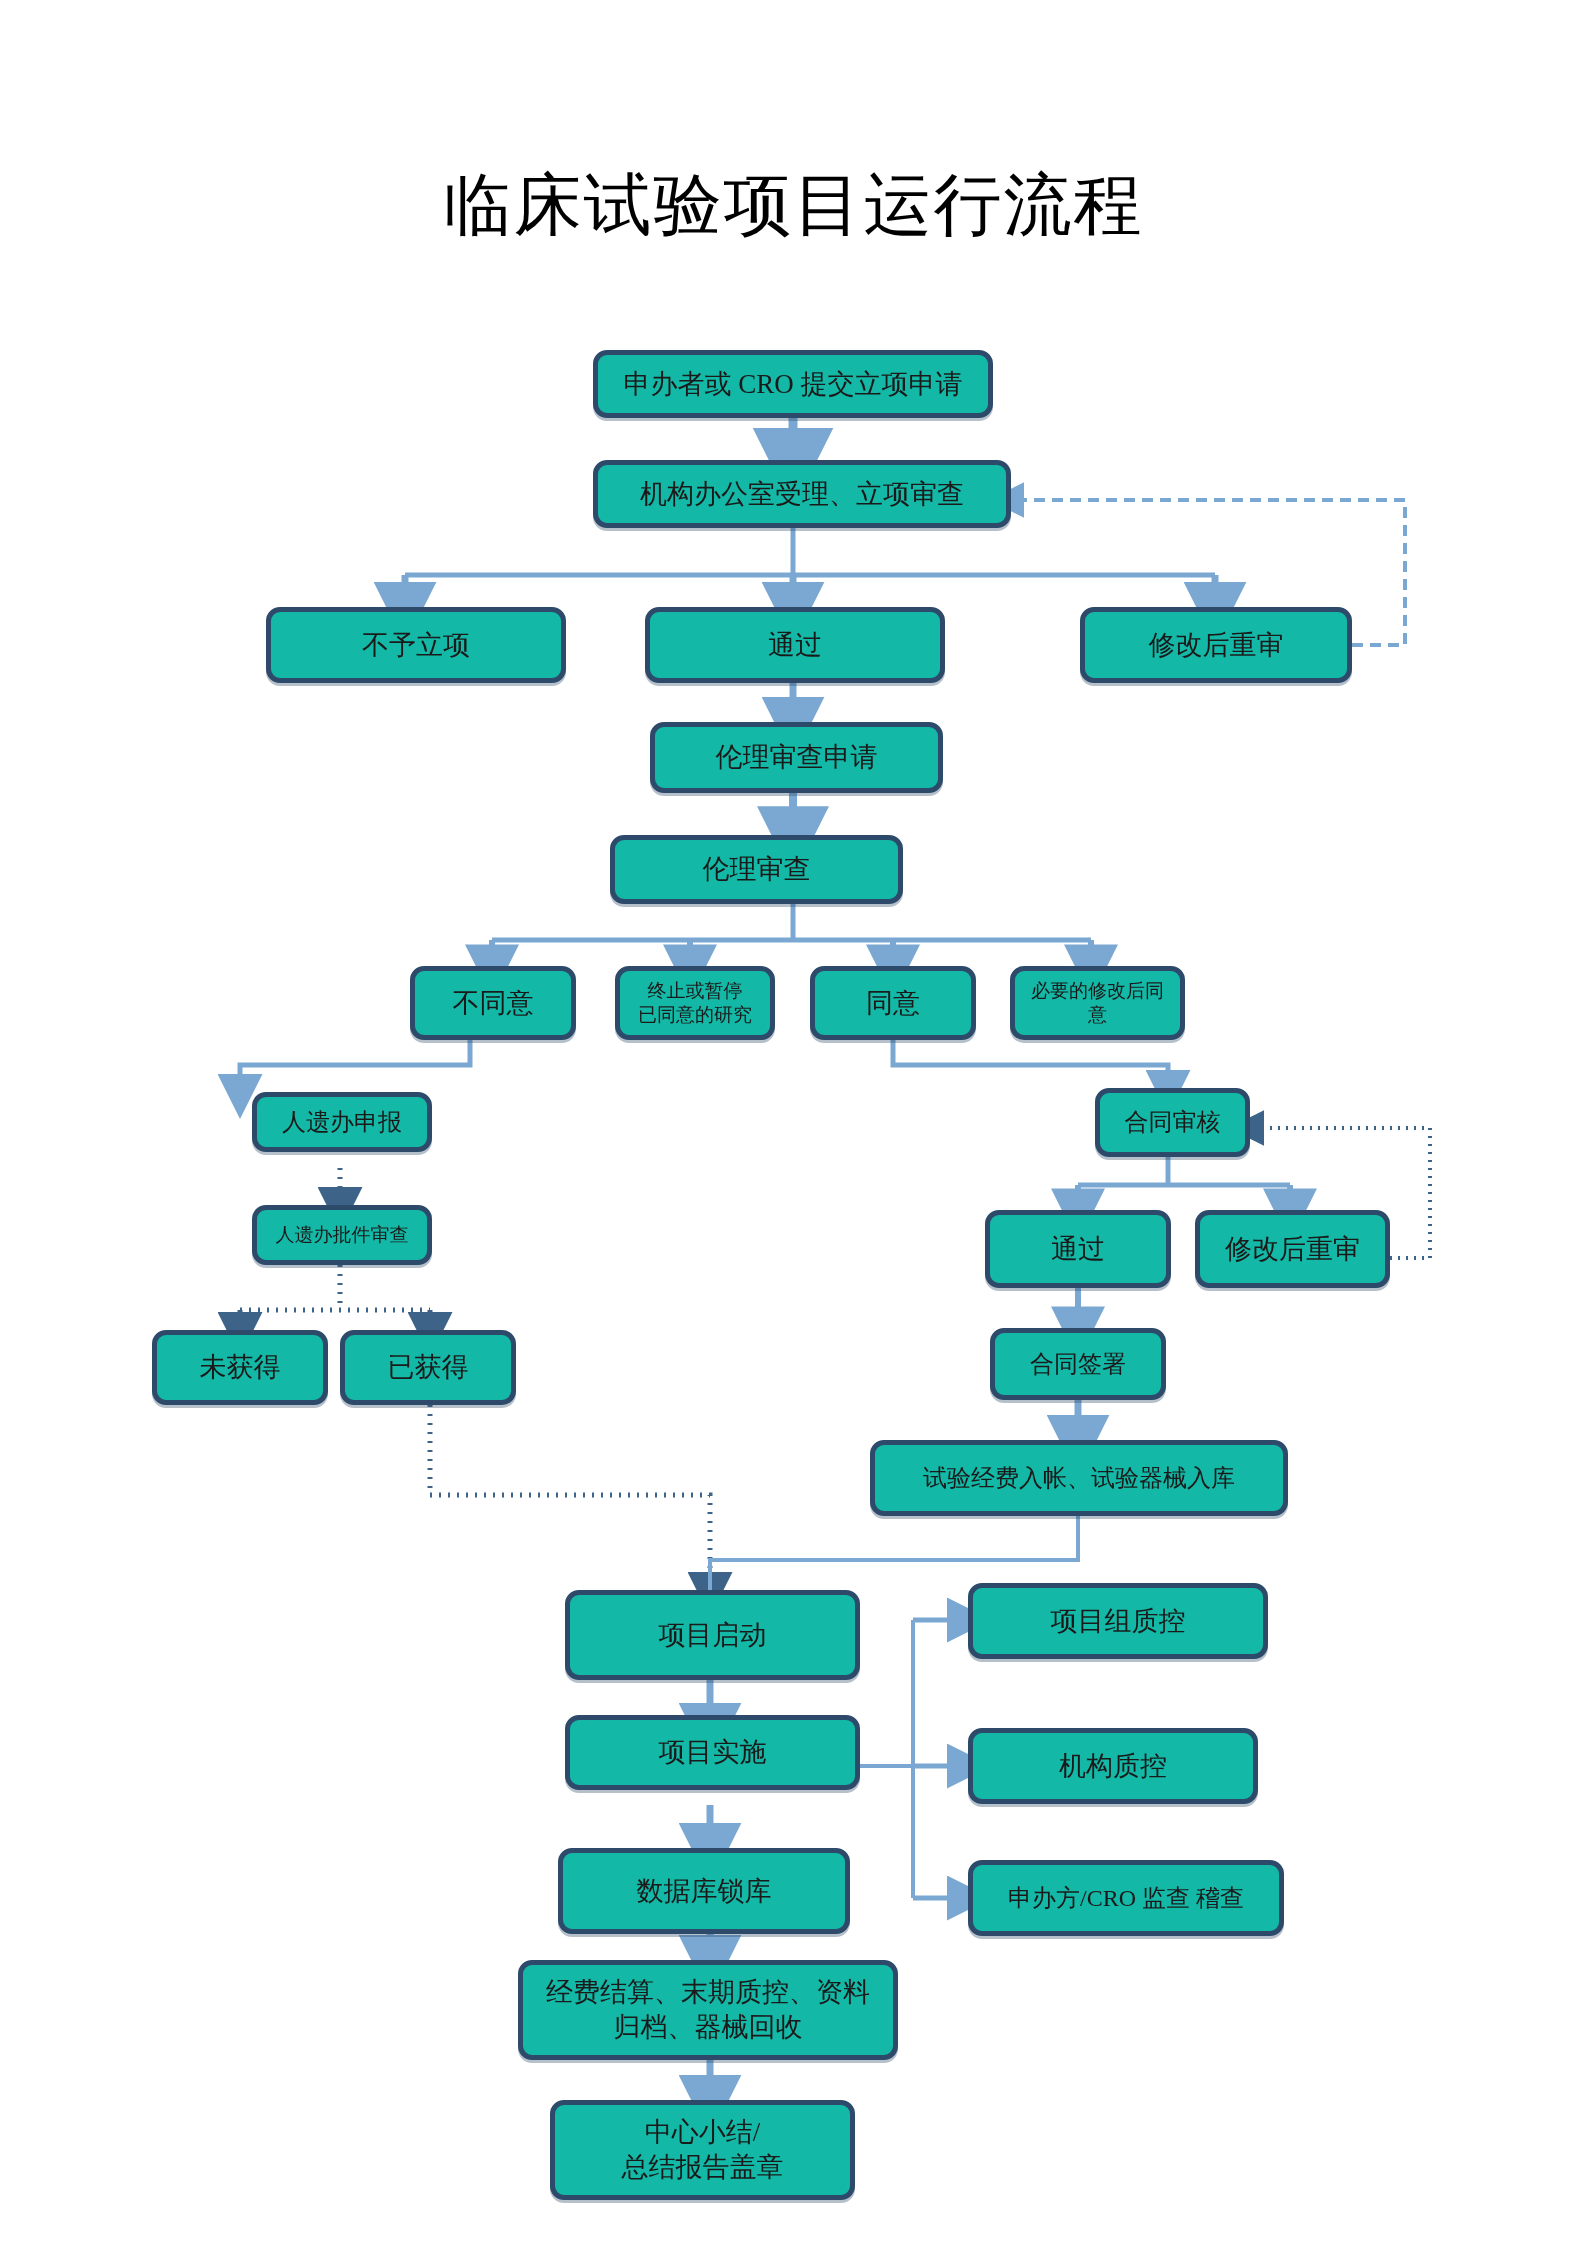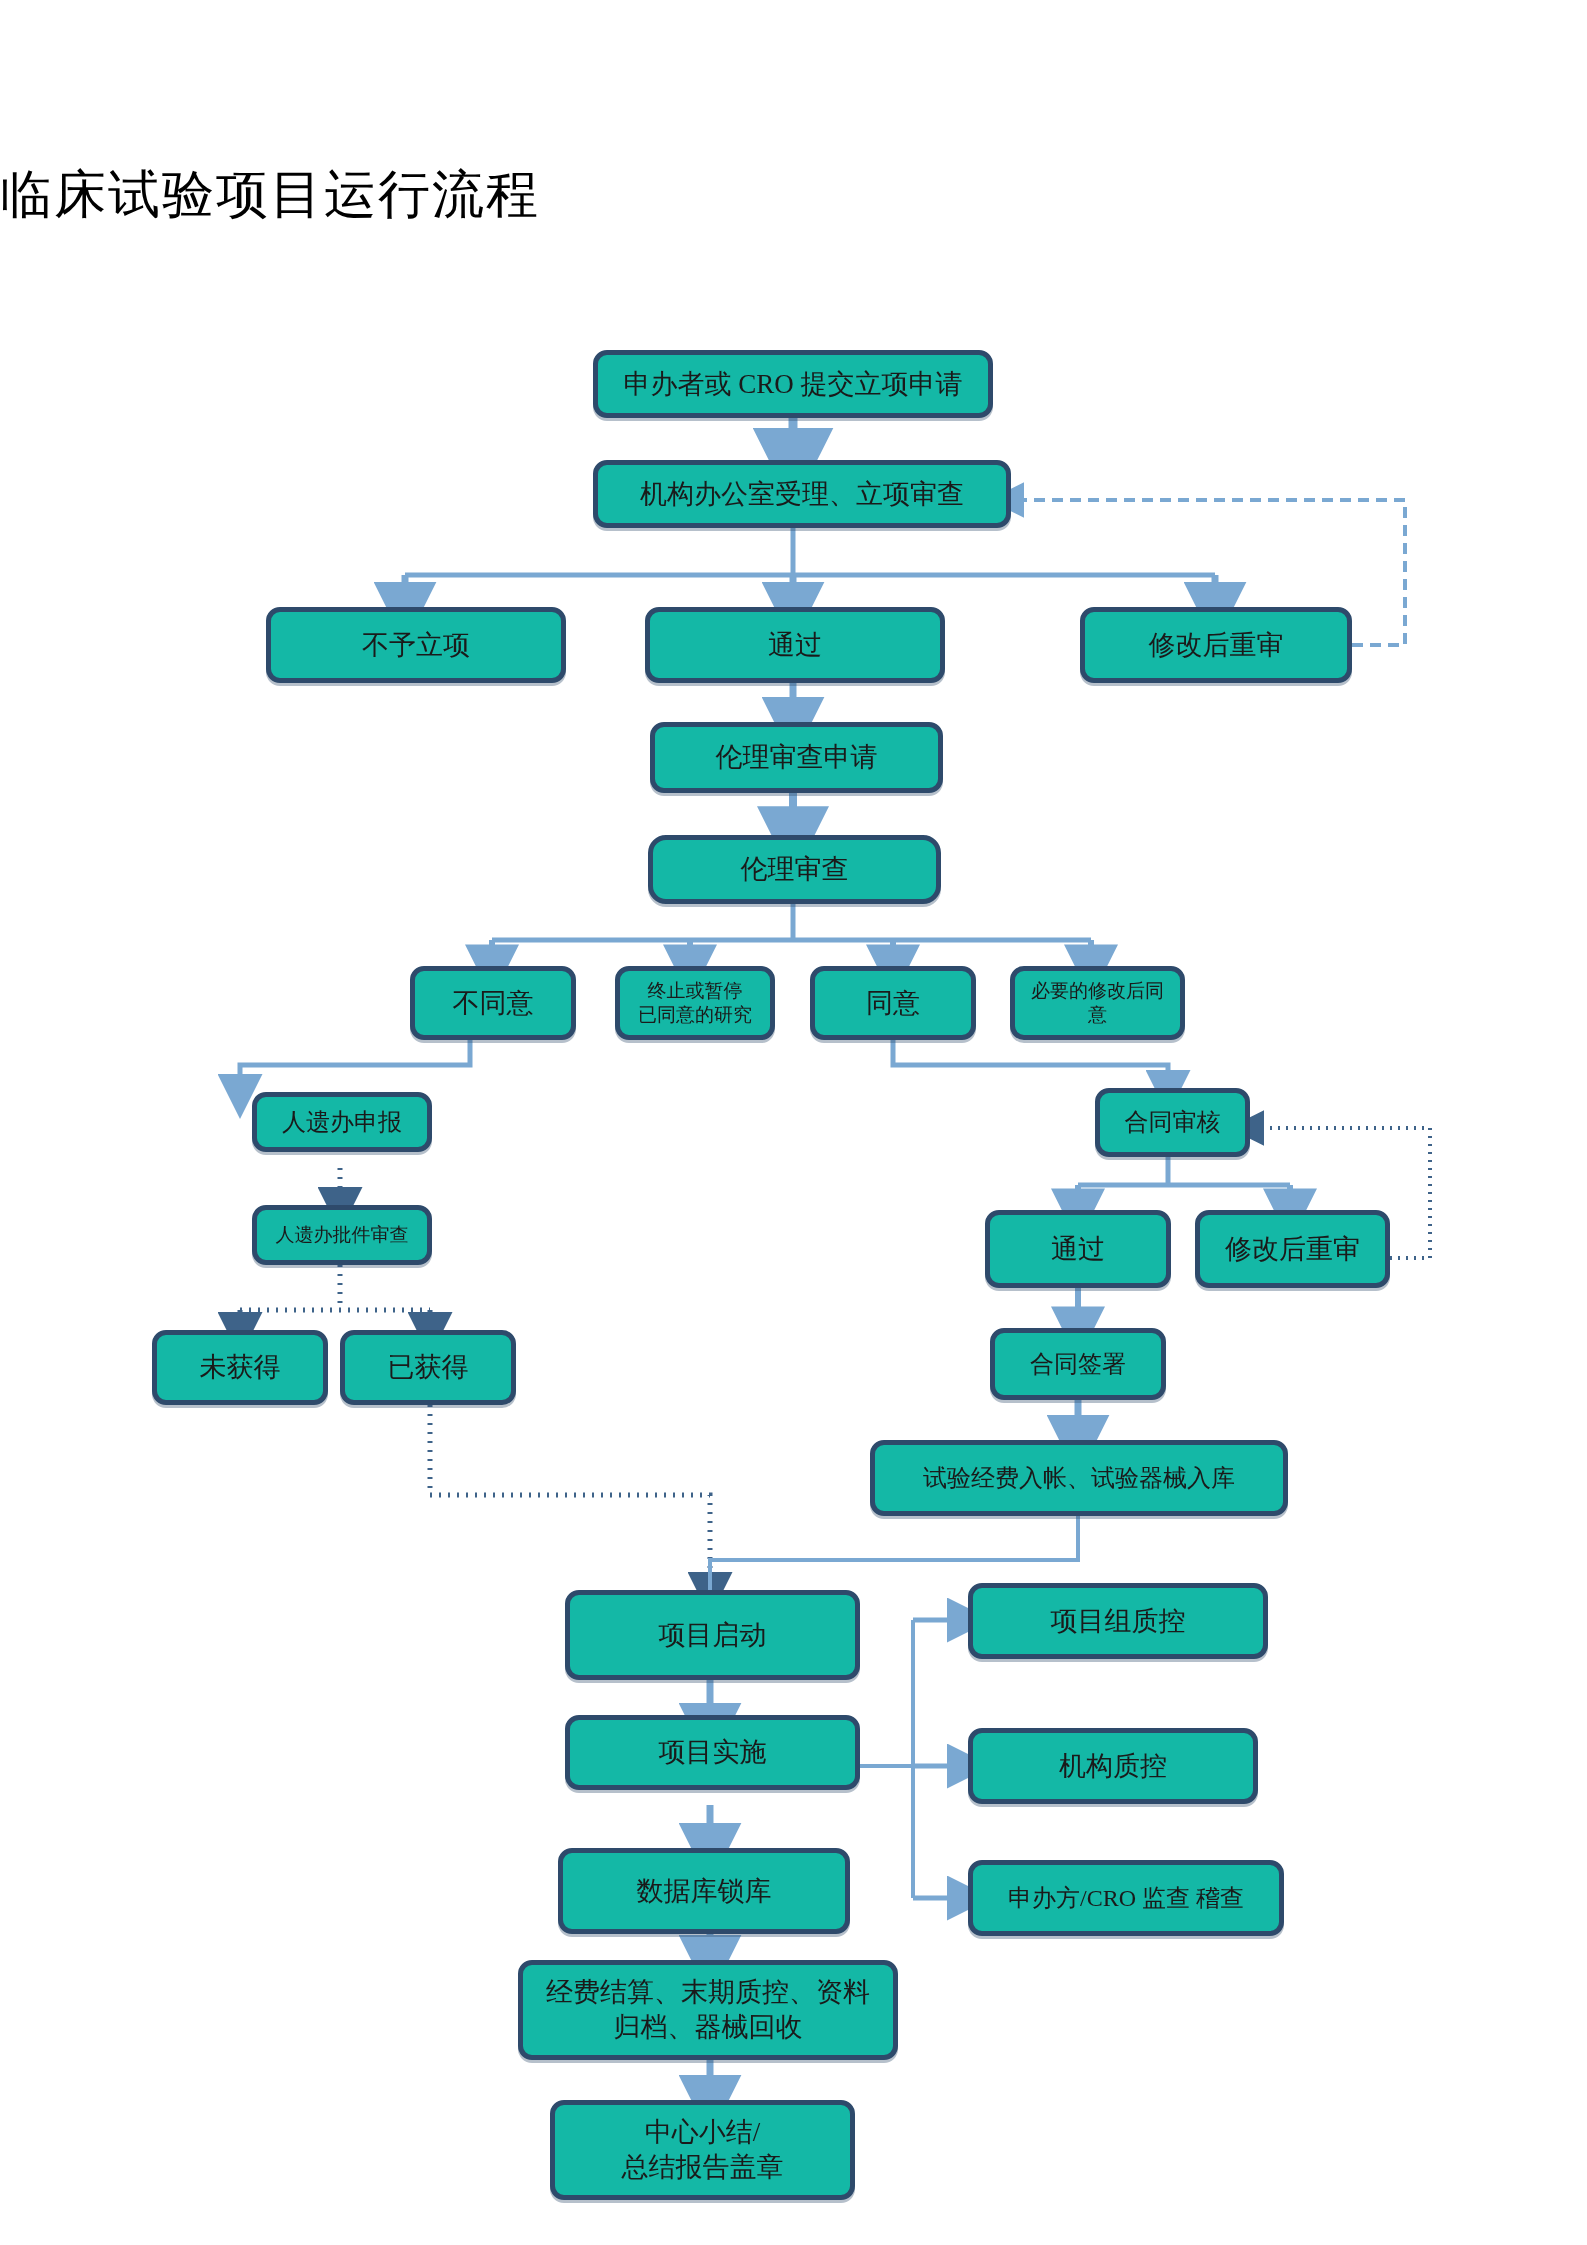--- a/index.html
+++ b/index.html
@@ -1,21 +1,21 @@
 <!DOCTYPE html>
 <html><head>
 <meta charset="utf-8">
 <style>
   html,body{margin:0;padding:0;background:#ffffff;}
   body{width:1587px;height:2245px;font-family:"Liberation Serif","DejaVu Serif",serif;}
   #stage{position:relative;width:1587px;height:2245px;overflow:hidden;background:#fff;}
   #wires{position:absolute;left:0;top:0;width:1587px;height:2245px;}
   .title{
-    position:absolute;left:0;top:160px;width:1587px;text-align:left;
-    font-size:52px;color:#000;letter-spacing:2px;
+    position:absolute;left:0;top:160px;width:1587px;text-align:center;
+    font-size:68px;color:#000;letter-spacing:2px;
     font-family:"Liberation Serif","DejaVu Serif",serif;
   }
   .node{
     position:absolute;box-sizing:border-box;
     border:5px solid #2e4a6b;border-radius:14px;background:#14b8a6;
     display:flex;align-items:center;justify-content:center;text-align:center;
     color:#1a1a1a;line-height:1.28;
     font-family:"Liberation Serif","DejaVu Serif",serif;
     box-shadow:0 3px 0 rgba(46,74,107,0.35);
   }
@@ -125,21 +125,21 @@
   </div>
 
   <div class="node n-lg" style="left:1080px;top:607px;width:272px;height:76px;">
     <span>修改后重审</span>
   </div>
 
   <div class="node n-lg" style="left:650px;top:722px;width:293px;height:71px;">
     <span>伦理审查申请</span>
   </div>
 
-  <div class="node n-lg" style="left:648px;top:835px;width:293px;height:69px;border-radius:18px;">
+  <div class="node n-lg" style="left:610px;top:835px;width:293px;height:69px;">
     <span>伦理审查</span>
   </div>
 
   <div class="node n-lg" style="left:410px;top:966px;width:166px;height:74px;">
     <span>不同意</span>
   </div>
 
   <div class="node n-sm" style="left:615px;top:966px;width:160px;height:74px;">
     <span>终止或暂停
 已同意的研究</span>

